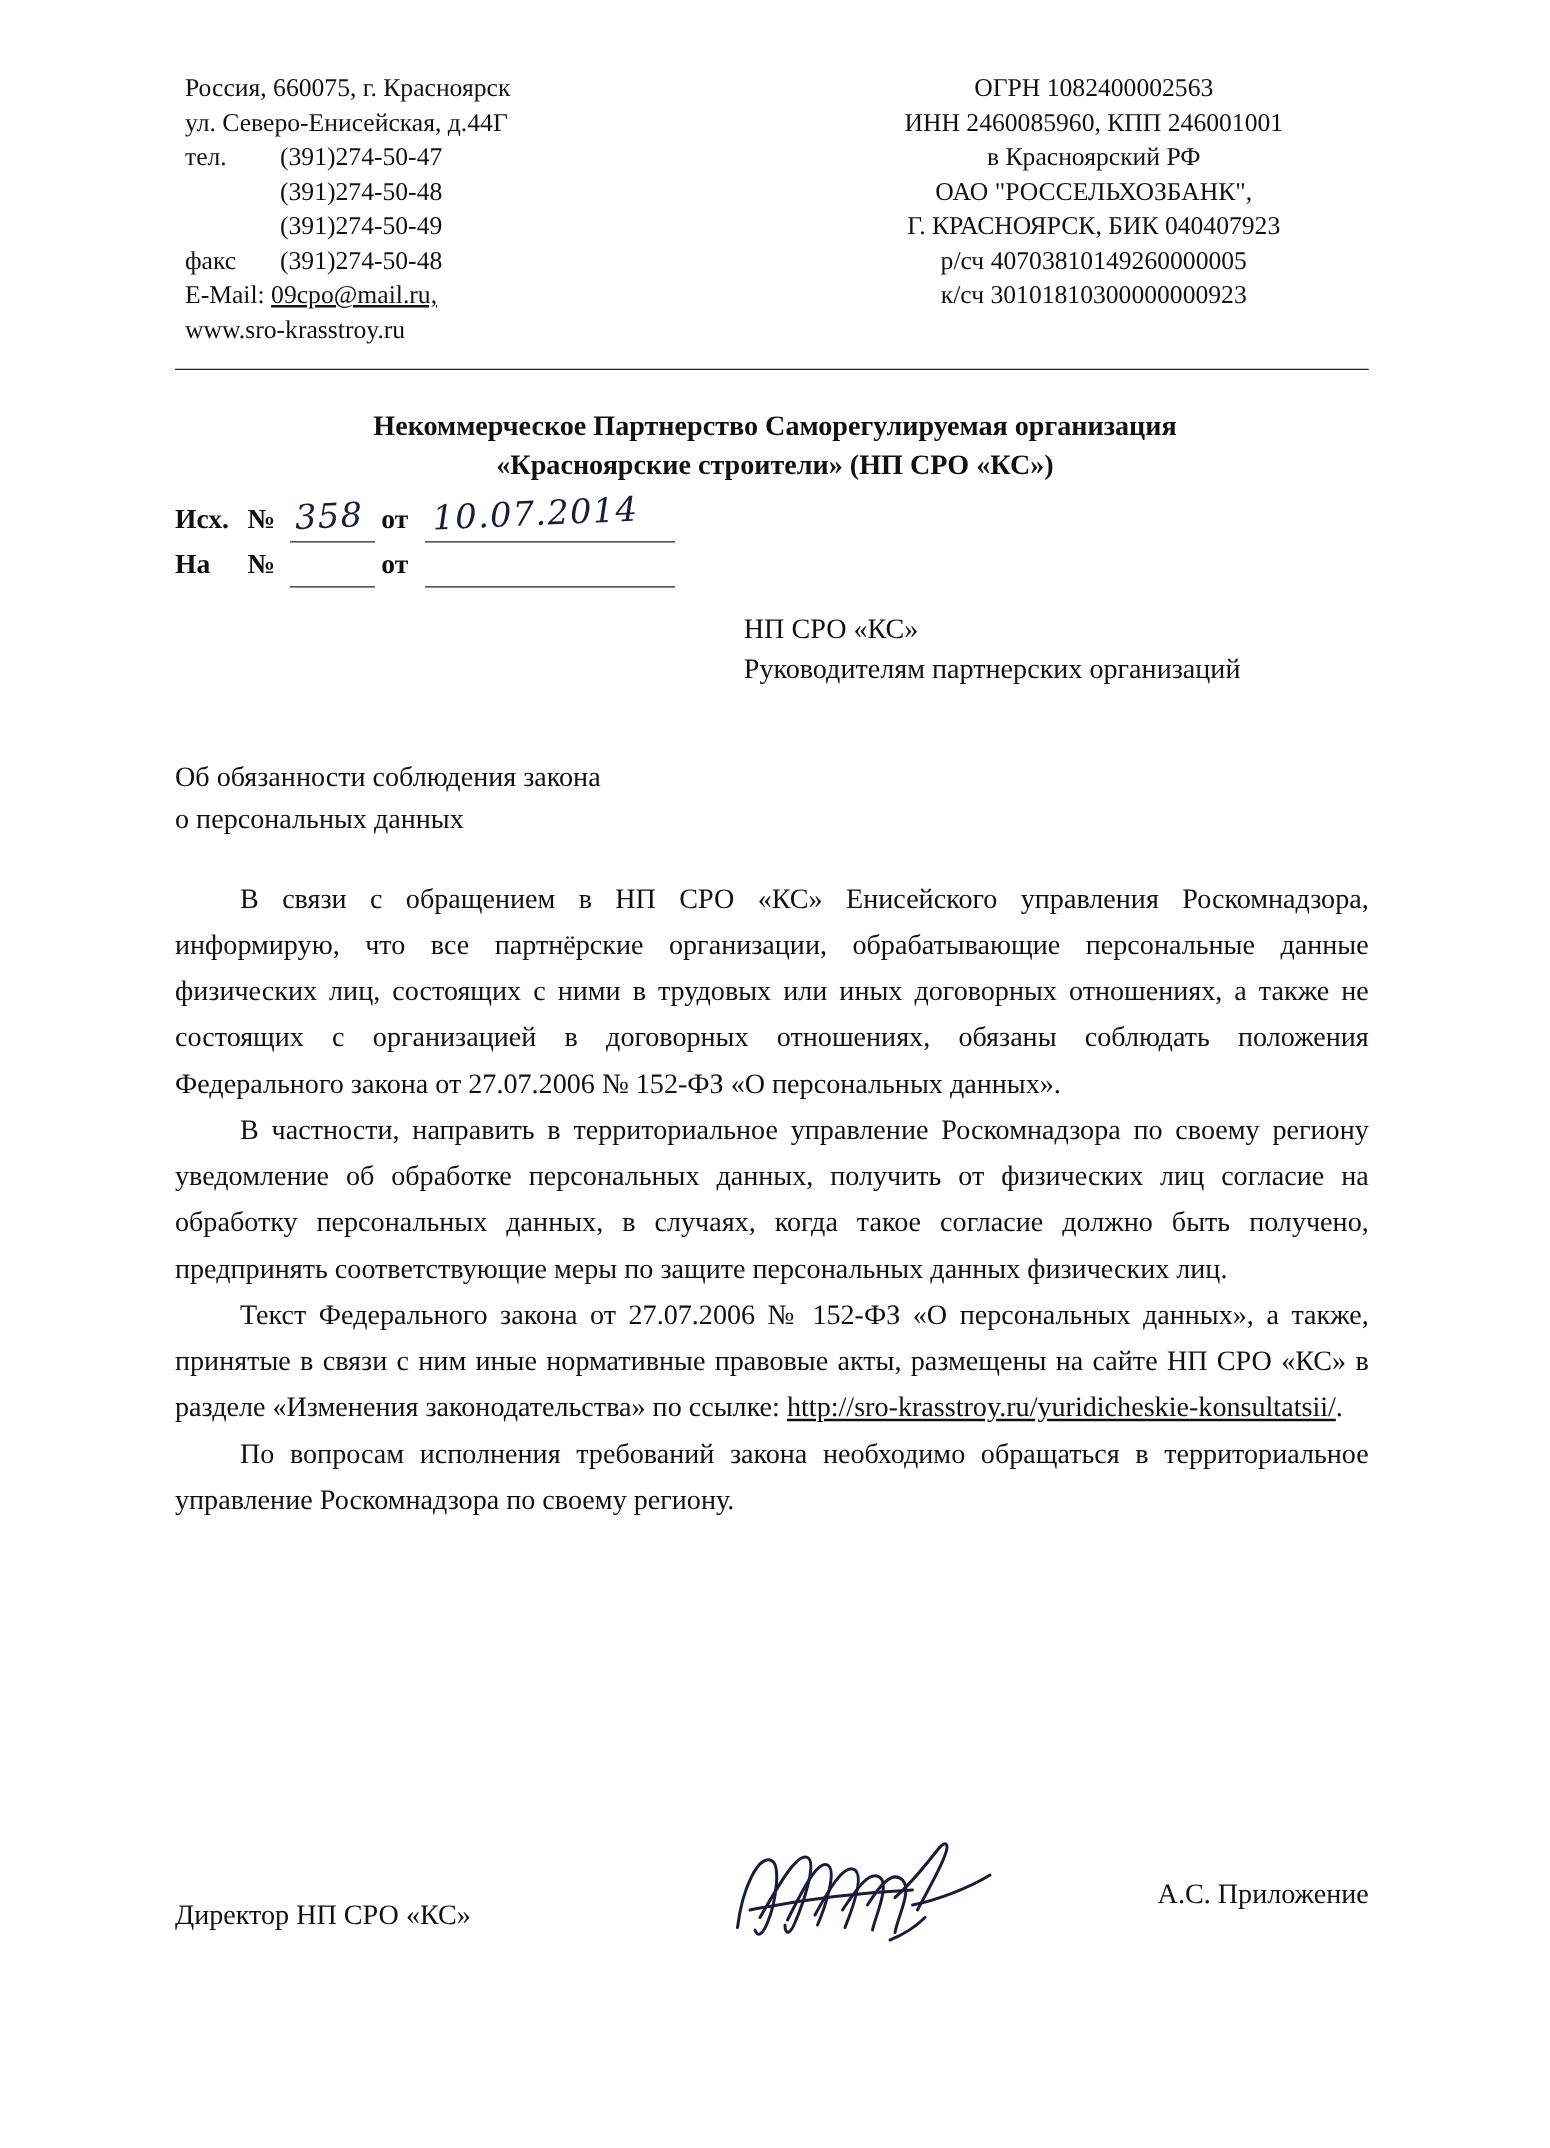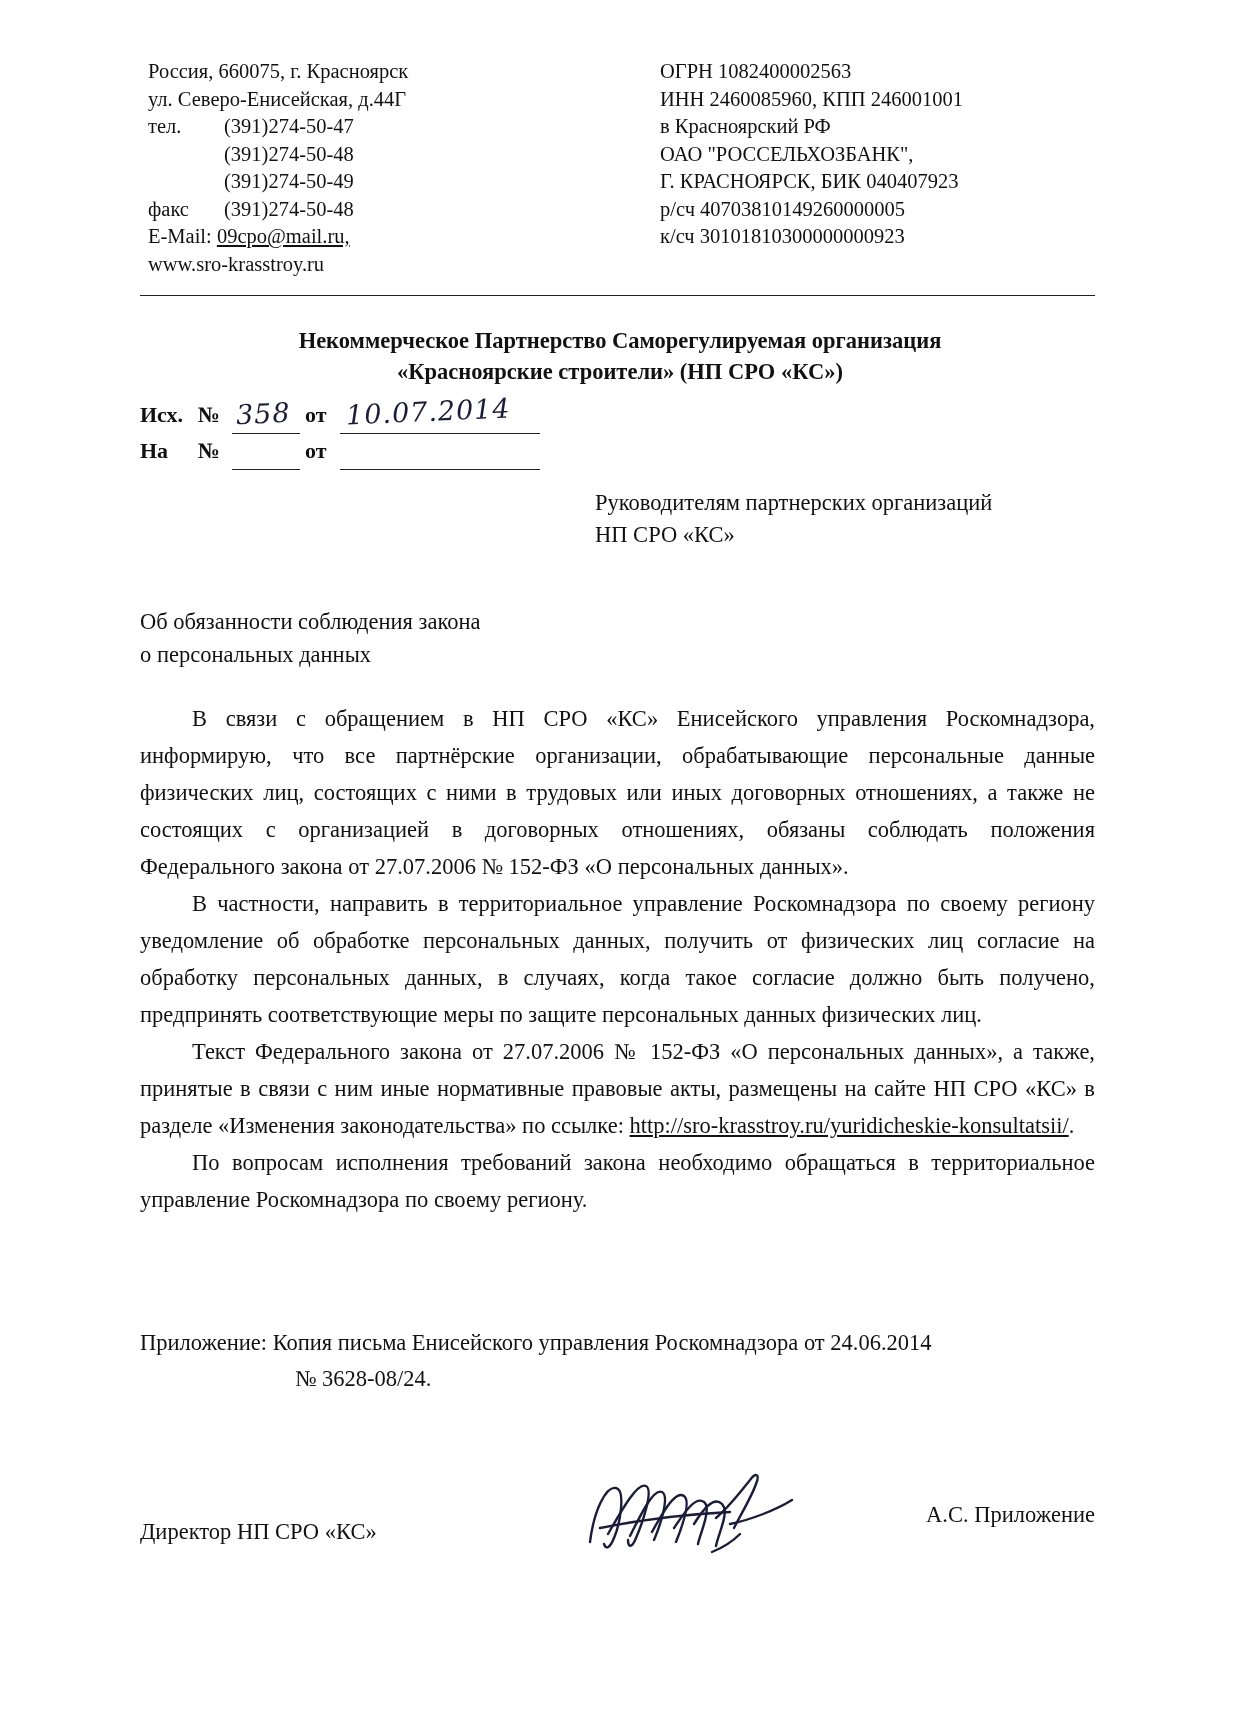--- a/index.html
+++ b/index.html
@@ -60,21 +60,21 @@
     line-height: 12px;
     letter-spacing: .2px;
     margin-top: 2px;
   }
 
   .lh-right {
     position: absolute;
     right: 150px;
     top: 10px;
     width: 430px;
-    text-align: left;
+    text-align: center;
     font-size: 20.5px;
     line-height: 27.5px;
   }
 
   .hr-main {
     position: absolute;
     left: 140px;
     top: 295px;
     width: 955px;
     height: 0;
@@ -268,40 +268,36 @@
       <span class="rl-num">№</span>
       <span class="rl-ot2">от</span>
       <span class="ul-line u-n2"></span>
       <span class="ul-line u-d2"></span>
       <span class="hw hw-num"></span>
       <span class="hw hw-date"></span>
     </div>
   </div>
 
   <div class="addressee">
+    <div>НП СРО «КС»</div>
     <div>Руководителям партнерских организаций</div>
-    <div>НП СРО «КС»</div>
   </div>
 
   <div class="subject">
     <div>Об обязанности соблюдения закона</div>
     <div>о персональных данных</div>
   </div>
 
   <div class="body">
     <p>В связи с обращением в НП СРО «КС» Енисейского управления Роскомнадзора, информирую, что все партнёрские организации, обрабатывающие персональные данные физических лиц, состоящих с ними в трудовых или иных договорных отношениях, а также не состоящих с организацией в договорных отношениях, обязаны соблюдать положения Федерального закона от 27.07.2006 № 152-ФЗ «О персональных данных».</p>
     <p>В частности, направить в территориальное управление Роскомнадзора по своему региону уведомление об обработке персональных данных, получить от физических лиц согласие на обработку персональных данных, в случаях, когда такое согласие должно быть получено, предпринять соответствующие меры по защите персональных данных физических лиц.</p>
     <p><span>Текст Федерального закона от 27.07.2006 № 152-ФЗ «О персональных данных», а также, принятые в связи с ним иные нормативные правовые акты, размещены на сайте НП СРО «КС» в разделе «Изменения законодательства» по ссылке: </span><a href="#">http://sro-krasstroy.ru/yuridicheskie-konsultatsii/</a><span>.</span></p>
     <p>По вопросам исполнения требований закона необходимо обращаться в территориальное управление Роскомнадзора по своему региону.</p>
   </div>
 
-  <div class="attachment">
-    <span>Приложение: Копия письма Енисейского управления Роскомнадзора от 24.06.2014</span>
-    <span class="second">№ 3628-08/24.</span>
-  </div>
 
   <div class="sig-row">
     <span class="sig-title">Директор НП СРО «КС»</span>
     <span class="sig-mark">
       <svg width="260" height="110" viewBox="0 0 260 110">
         <g fill="none" stroke="#1b1b3a" stroke-width="2.4" stroke-linecap="round">
           <path d="M10 80 C14 48, 26 24, 36 26 C46 28, 40 62, 34 76 C30 86, 26 88, 24 82"></path>
           <path d="M28 72 C44 44, 58 20, 66 24 C74 28, 62 62, 56 76 C52 86, 48 86, 48 78"></path>
           <path d="M50 74 C62 50, 74 26, 82 30 C90 34, 80 64, 74 78"></path>
           <path d="M72 70 C84 48, 96 28, 104 34 C112 40, 100 70, 96 80"></path>

